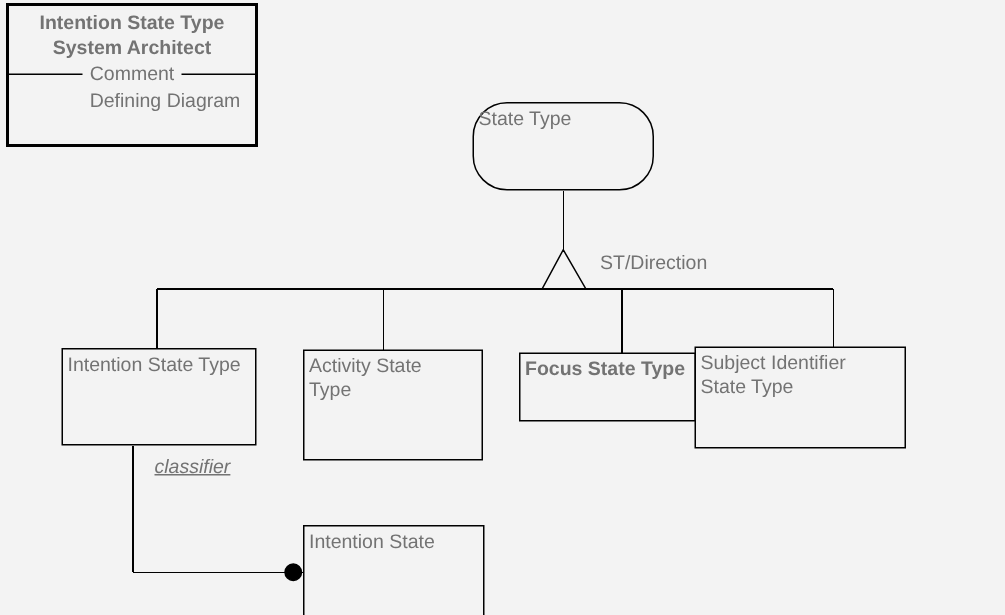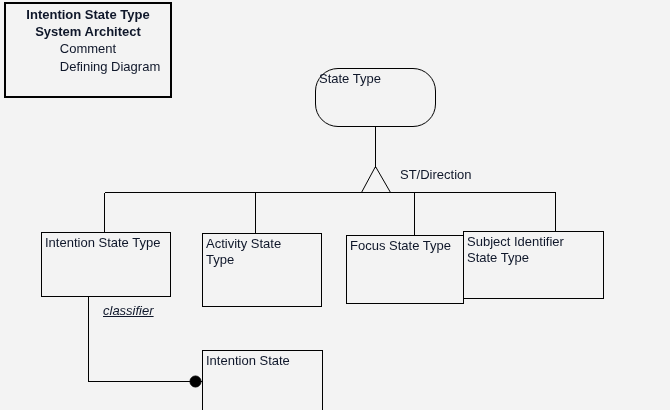--- a/index.html
+++ b/index.html
@@ -4,21 +4,21 @@
 <style>
   html,body{margin:0;padding:0;}
   body{
     font-family:"Liberation Sans", sans-serif;
     background:#f3f3f3;
   }
   .canvas{
     position:relative;
     width:670px;height:410px;
     background:#f3f3f3;
-    color:#0f172a;
+    color:#737373;
     font-size:13px;
     overflow:hidden;
   }
   
   .title-block{
     position:absolute;left:4px;top:2px;
     width:168px;height:96px;
     border:2px solid #000;
     box-sizing:border-box;
     padding-top:2px;
@@ -27,21 +27,20 @@
   .tb-line{
     line-height:17px;
     font-weight:bold;
     white-space:pre;
   }
   .tb-divider{
     display:flex;
     align-items:center;
     height:16px;
     margin-top:1px;
-    flex-direction:column;
   }
   .tb-divider .rule{
     flex:1;height:1px;background:#000;
   }
   .tb-divider .rule-label{
     padding:0 5px;
     font-weight:normal;
     line-height:16px;
   }
   .tb-footer{
@@ -60,21 +59,21 @@
   .node .label{
     display:block;
     padding:2px 0 0 3px;
     line-height:16px;
   }
   .node .label.wrap-90{max-width:95px;}
   .node .label.wrap-110{max-width:115px;}
   #n-state-type            {left:315px;top:68px;width:121px;height:59px;border-radius:23px;}
   #n-intention-state-type  {left:41px;top:232px;width:130px;height:65px;}
   #n-activity-state-type   {left:202px;top:233px;width:120px;height:74px;}
-  #n-focus-state-type      {left:346px;top:235px;width:118px;height:69px;}
+  #n-focus-state-type      {left:346px;top:235px;width:118px;height:46px;font-weight:bold;}
   #n-subject-id-state-type {left:463px;top:231px;width:141px;height:68px;}
   #n-intention-state       {left:202px;top:350px;width:121px;height:75px;}
   
   .edge-label{
     position:absolute;
     line-height:14px;
     white-space:nowrap;
   }
   #lbl-st-direction{left:400px;top:168px;}
   #lbl-classifier{left:103px;top:304px;font-style:italic;text-decoration:underline;}

